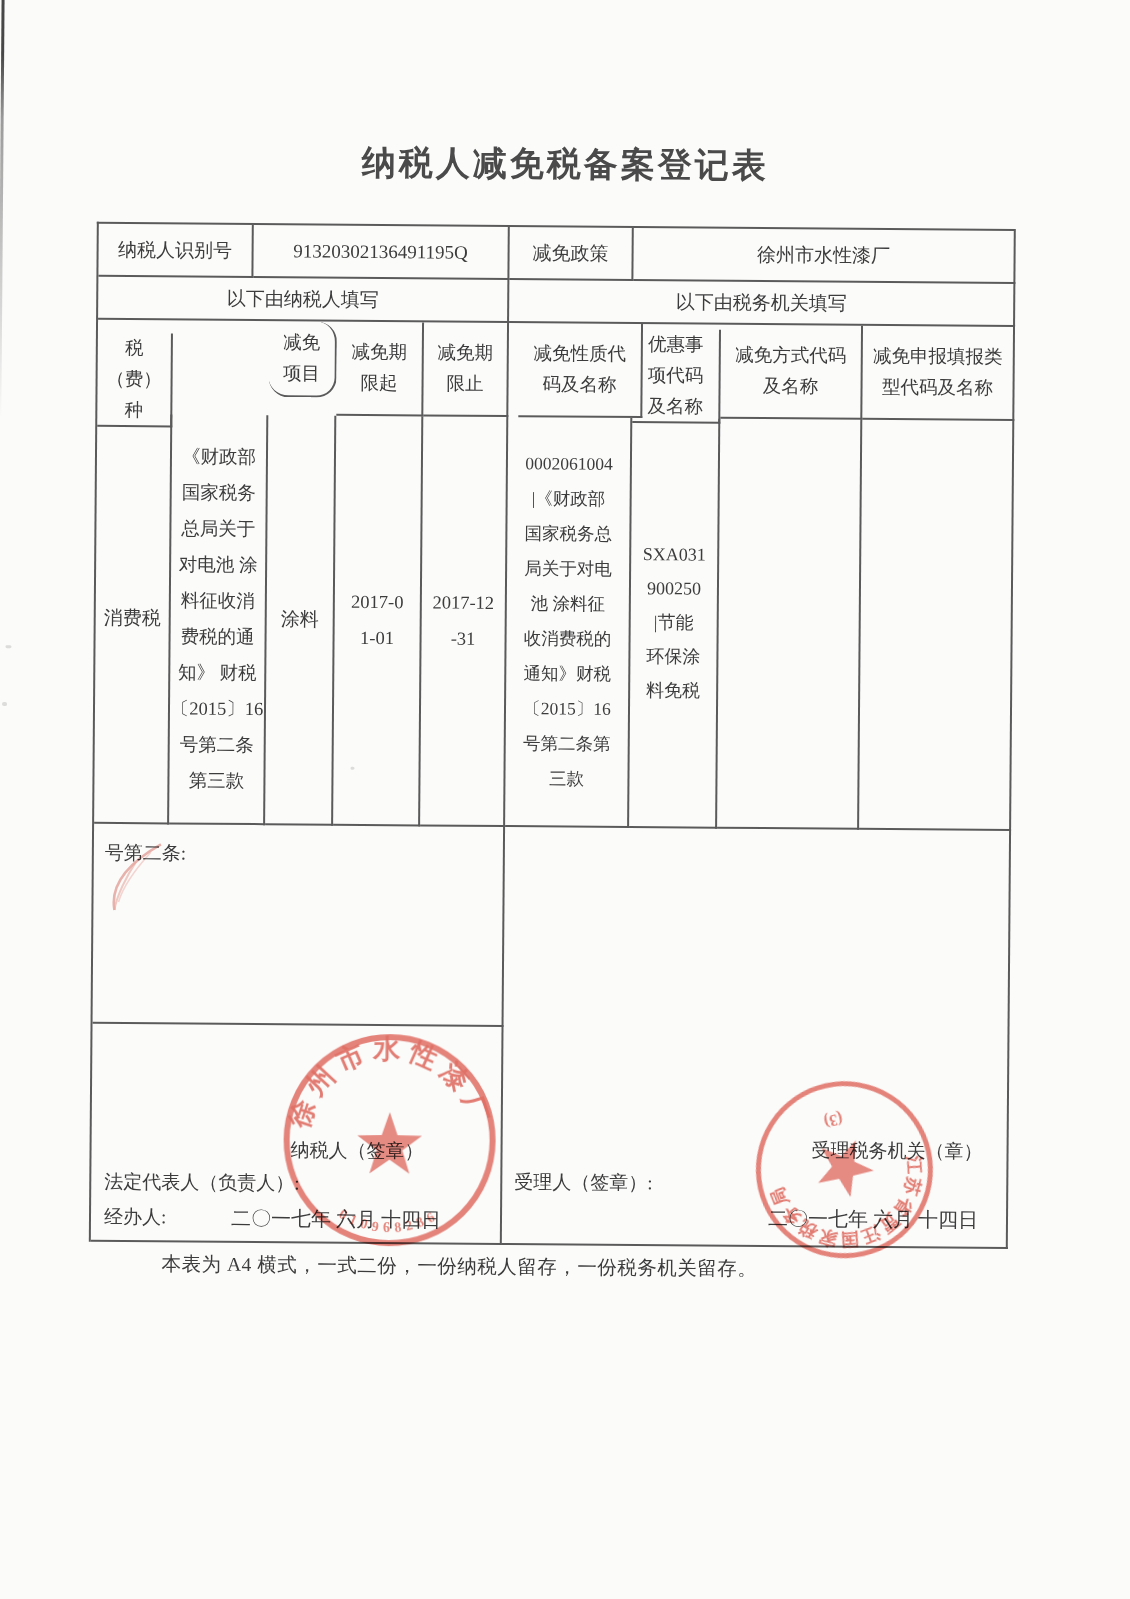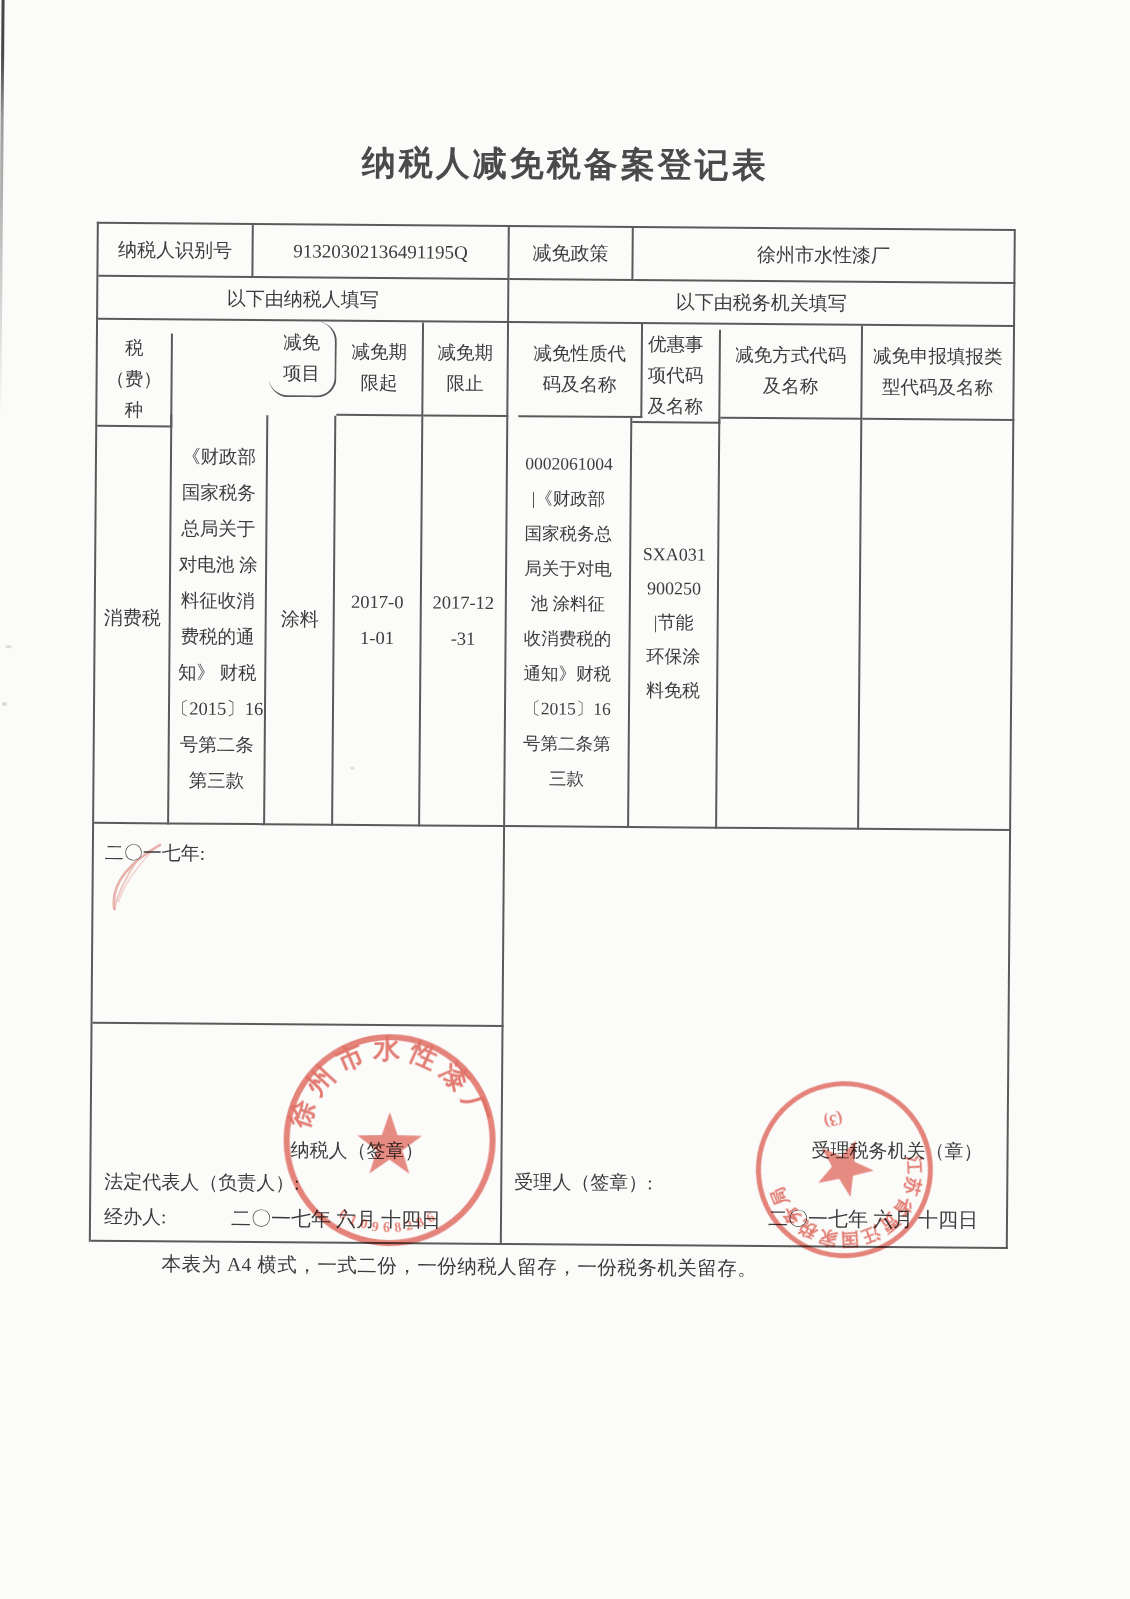--- a/index.html
+++ b/index.html
@@ -123,21 +123,21 @@
 三款</div>
     <div class="cell item-lh" style="left:535px;top:190px;width:88px;height:410px;">SXA031
 900250
 |节能
 环保涂
 料免税</div>
     <div class="cell" style="left:623px;top:190px;width:142px;height:410px;"></div>
     <div class="cell" style="left:765px;top:190px;width:152px;height:410px;"></div>
 
     <div class="cell blockcell" style="left:0;top:600px;width:411px;height:200px;padding:14px 11px;">
-      <span class="attach-label" style="position:static;">二〇一七年:</span>
+      <span class="attach-label" style="position:static;">号第二条:</span>
     </div>
 
     <div class="cell blockcell" style="left:411px;top:600px;width:506px;height:418px;">
       <div class="abs" style="left:309px;top:306px;">受理税务机关（章）</div>
       <div class="abs" style="left:12px;top:340px;">受理人（签章）:</div>
       <div class="abs" style="left:266px;top:374px;font-size:20px;">二〇一七年 六月 十四日</div>
     </div>
 
     <div class="cell blockcell" style="left:0;top:800px;width:411px;height:218px;">
       <div class="abs" style="left:199px;top:110px;">纳税人（签章）</div>

